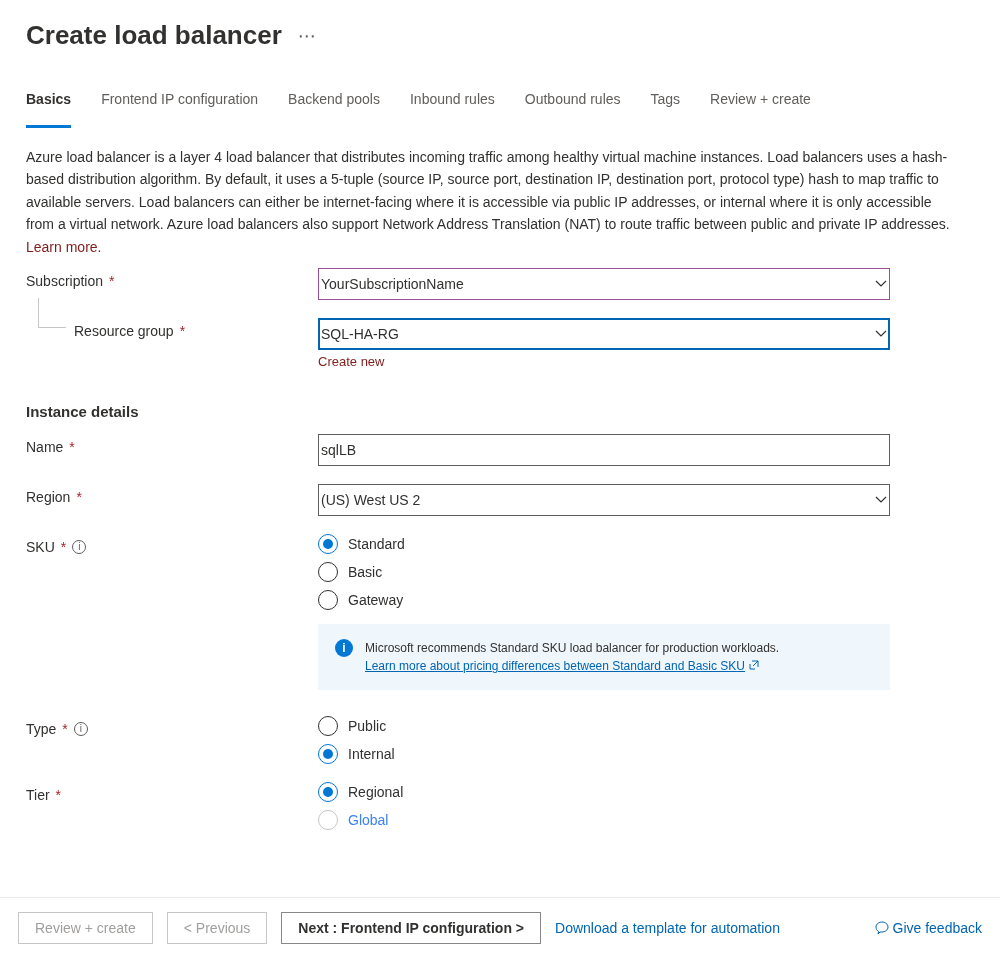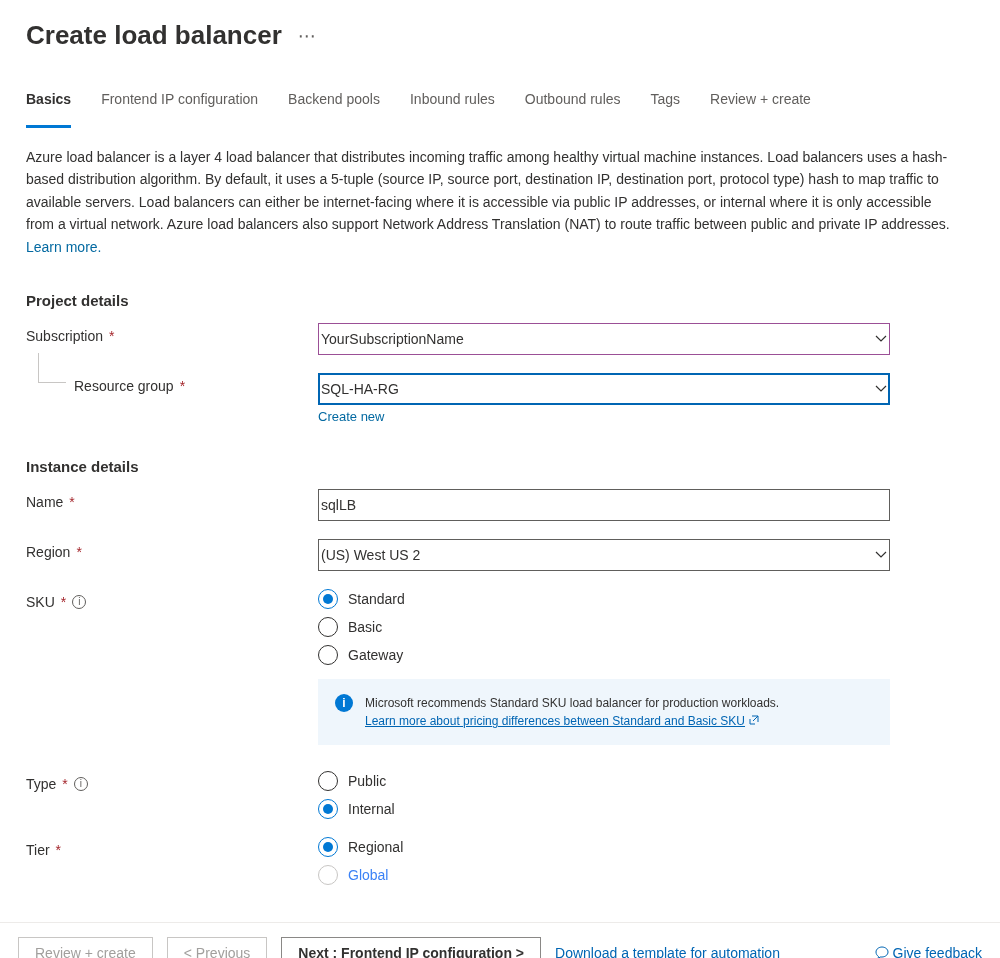--- a/index.html
+++ b/index.html
@@ -50,21 +50,21 @@
     border-bottom: 3px solid #0078d4;
   }
   .desc {
     font-size: 14px;
     line-height: 1.6;
     color: #323130;
     max-width: 930px;
     margin-bottom: 10px;
   }
   .desc a, .link {
-    color: #0369a1;
+    color: #7f1d1d;
     text-decoration: none;
     cursor: pointer;
   }
   .section-heading {
     font-weight: 600;
     font-size: 15px;
     margin-top: 34px;
     margin-bottom: 14px;
   }
   .form-row {
@@ -234,21 +234,20 @@
     <div class="tab">Outbound rules</div>
     <div class="tab">Tags</div>
     <div class="tab">Review + create</div>
   </div>
 
   <div class="desc">
     <span>Azure load balancer is a layer 4 load balancer that distributes incoming traffic among healthy virtual machine instances. Load balancers uses a hash-based distribution algorithm. By default, it uses a 5-tuple (source IP, source port, destination IP, destination port, protocol type) hash to map traffic to available servers. Load balancers can either be internet-facing where it is accessible via public IP addresses, or internal where it is only accessible from a virtual network. Azure load balancers also support Network Address Translation (NAT) to route traffic between public and private IP addresses.  </span>
     <a>Learn more.</a>
   </div>
 
-  <div class="section-heading">Project details</div>
 
   <div class="form-row">
     <div class="form-label-col">
       <span>Subscription</span>
       <span class="req">*</span>
     </div>
     <div class="form-ctrl-col">
       <div class="select sub">
         <span>YourSubscriptionName</span>
         <span class="chev">

